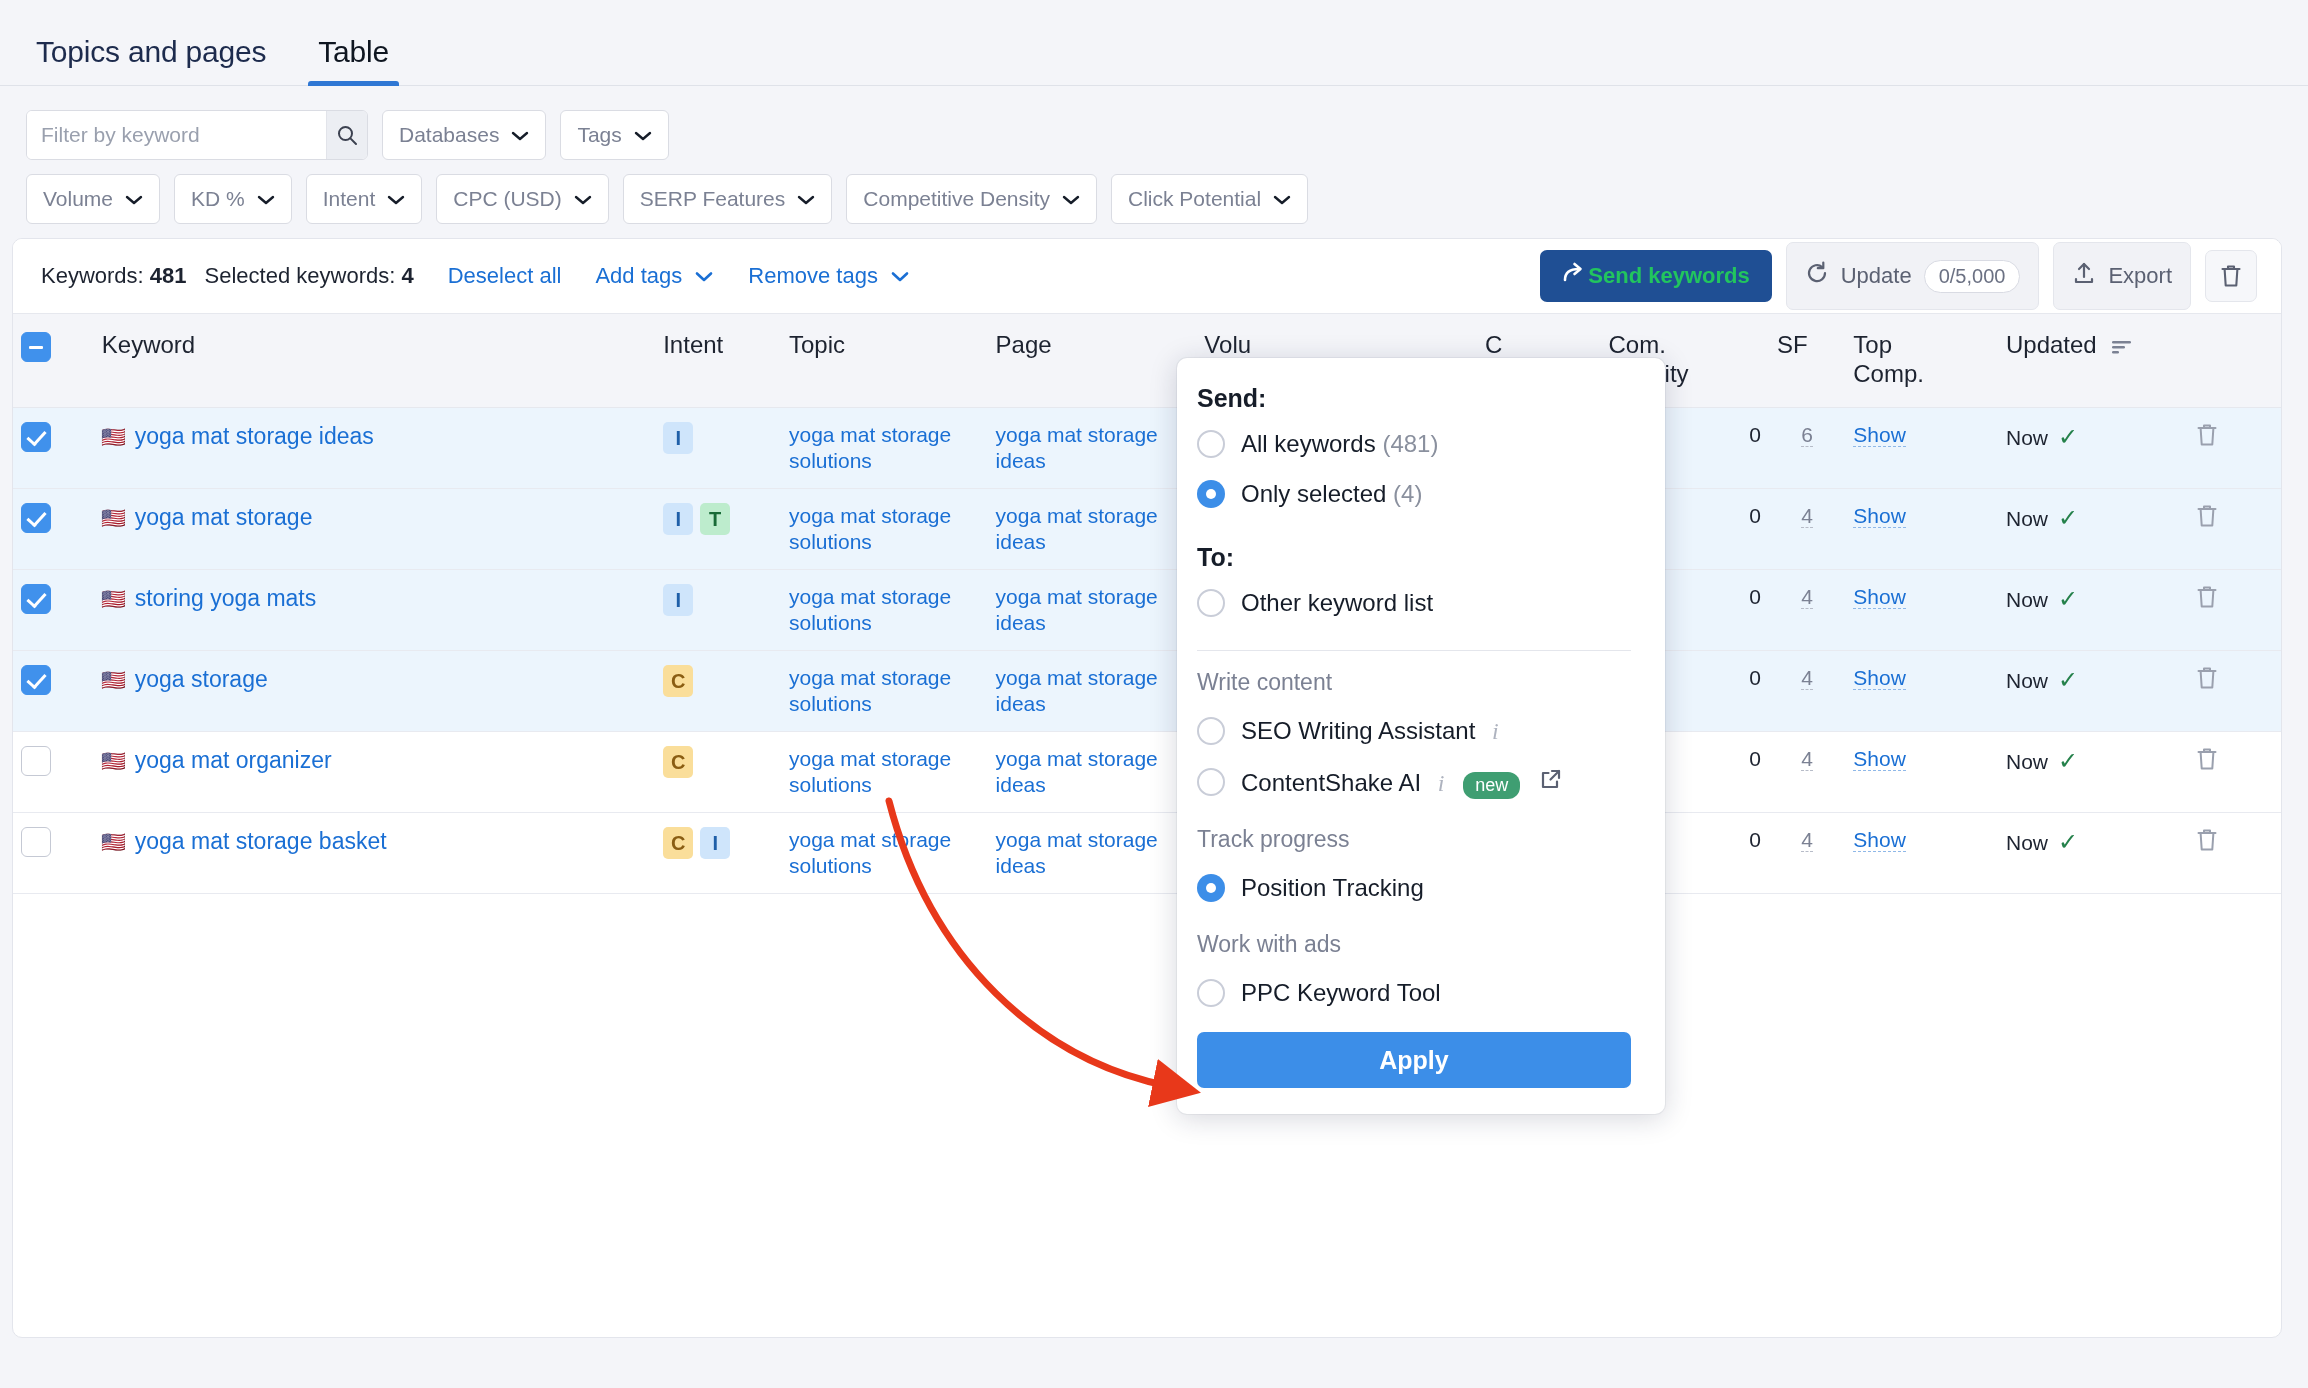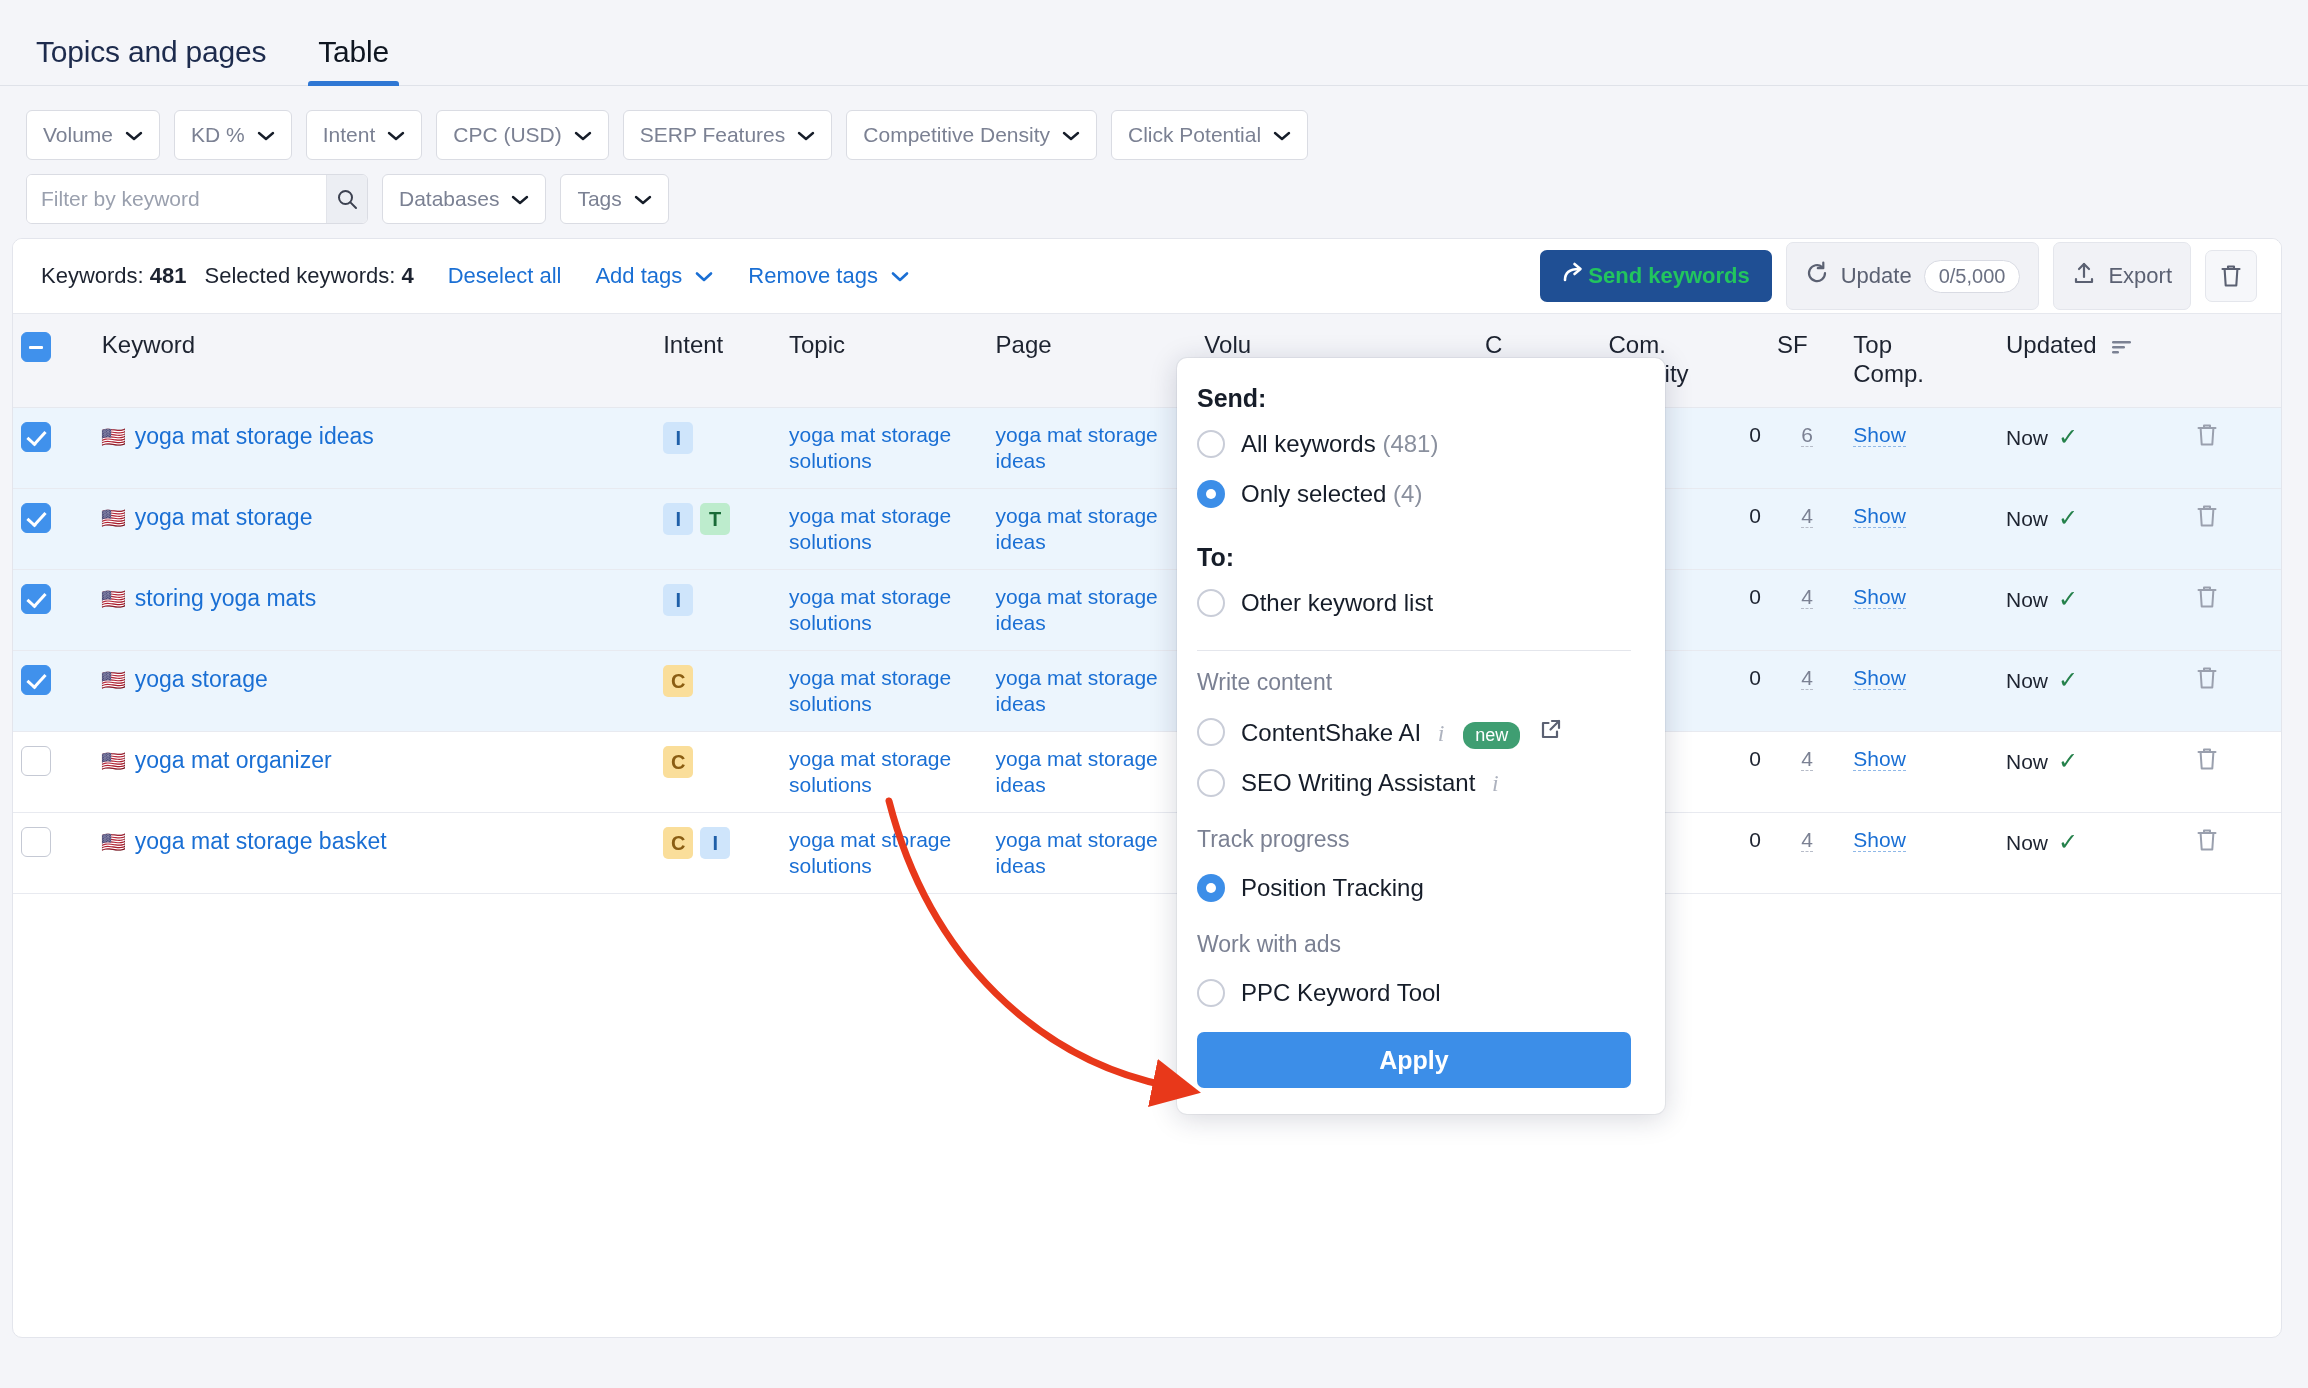--- a/index.html
+++ b/index.html
@@ -361,64 +361,20 @@
 </head>
 <body>
 
 <div class="tabbar">
   <div class="tab">Topics and pages</div>
   <div class="tab active">Table</div>
 </div>
 
 <div class="filters">
   <div class="filter-row">
-    <div class="pill">
-      <span>Volume</span>
-      <span class="chev"><svg width="18" height="12" viewBox="0 0 18 12">
-            <path d="M2 3 L9 9 L16 3" stroke="#161d29" stroke-width="2.4" fill="none" stroke-linecap="round" stroke-linejoin="round"></path>
-          </svg></span>
-    </div>
-    <div class="pill">
-      <span>KD %</span>
-      <span class="chev"><svg width="18" height="12" viewBox="0 0 18 12">
-            <path d="M2 3 L9 9 L16 3" stroke="#161d29" stroke-width="2.4" fill="none" stroke-linecap="round" stroke-linejoin="round"></path>
-          </svg></span>
-    </div>
-    <div class="pill">
-      <span>Intent</span>
-      <span class="chev"><svg width="18" height="12" viewBox="0 0 18 12">
-            <path d="M2 3 L9 9 L16 3" stroke="#161d29" stroke-width="2.4" fill="none" stroke-linecap="round" stroke-linejoin="round"></path>
-          </svg></span>
-    </div>
-    <div class="pill">
-      <span>CPC (USD)</span>
-      <span class="chev"><svg width="18" height="12" viewBox="0 0 18 12">
-            <path d="M2 3 L9 9 L16 3" stroke="#161d29" stroke-width="2.4" fill="none" stroke-linecap="round" stroke-linejoin="round"></path>
-          </svg></span>
-    </div>
-    <div class="pill">
-      <span>SERP Features</span>
-      <span class="chev"><svg width="18" height="12" viewBox="0 0 18 12">
-            <path d="M2 3 L9 9 L16 3" stroke="#161d29" stroke-width="2.4" fill="none" stroke-linecap="round" stroke-linejoin="round"></path>
-          </svg></span>
-    </div>
-    <div class="pill">
-      <span>Competitive Density</span>
-      <span class="chev"><svg width="18" height="12" viewBox="0 0 18 12">
-            <path d="M2 3 L9 9 L16 3" stroke="#161d29" stroke-width="2.4" fill="none" stroke-linecap="round" stroke-linejoin="round"></path>
-          </svg></span>
-    </div>
-    <div class="pill">
-      <span>Click Potential</span>
-      <span class="chev"><svg width="18" height="12" viewBox="0 0 18 12">
-            <path d="M2 3 L9 9 L16 3" stroke="#161d29" stroke-width="2.4" fill="none" stroke-linecap="round" stroke-linejoin="round"></path>
-          </svg></span>
-    </div>
-  </div>
-  <div class="filter-row">
     <div class="search-wrap">
       <input type="text" placeholder="Filter by keyword" style="">
       <div class="search-btn">
         <svg width="24" height="24" viewBox="0 0 24 24" fill="none">
           <circle cx="10.5" cy="10.5" r="6.5" stroke="#3c4150" stroke-width="2"></circle>
           <line x1="15.4" y1="15.4" x2="21" y2="21" stroke="#3c4150" stroke-width="2" stroke-linecap="round"></line>
         </svg>
       </div>
     </div>
     <div class="pill">
@@ -429,20 +385,64 @@
           </svg>
       </span>
     </div>
     <div class="pill">
       <span>Tags</span>
       <span class="chev">
         <svg width="18" height="12" viewBox="0 0 18 12">
             <path d="M2 3 L9 9 L16 3" stroke="#161d29" stroke-width="2.4" fill="none" stroke-linecap="round" stroke-linejoin="round"></path>
           </svg>
       </span>
+    </div>
+  </div>
+  <div class="filter-row">
+    <div class="pill">
+      <span>Volume</span>
+      <span class="chev"><svg width="18" height="12" viewBox="0 0 18 12">
+            <path d="M2 3 L9 9 L16 3" stroke="#161d29" stroke-width="2.4" fill="none" stroke-linecap="round" stroke-linejoin="round"></path>
+          </svg></span>
+    </div>
+    <div class="pill">
+      <span>KD %</span>
+      <span class="chev"><svg width="18" height="12" viewBox="0 0 18 12">
+            <path d="M2 3 L9 9 L16 3" stroke="#161d29" stroke-width="2.4" fill="none" stroke-linecap="round" stroke-linejoin="round"></path>
+          </svg></span>
+    </div>
+    <div class="pill">
+      <span>Intent</span>
+      <span class="chev"><svg width="18" height="12" viewBox="0 0 18 12">
+            <path d="M2 3 L9 9 L16 3" stroke="#161d29" stroke-width="2.4" fill="none" stroke-linecap="round" stroke-linejoin="round"></path>
+          </svg></span>
+    </div>
+    <div class="pill">
+      <span>CPC (USD)</span>
+      <span class="chev"><svg width="18" height="12" viewBox="0 0 18 12">
+            <path d="M2 3 L9 9 L16 3" stroke="#161d29" stroke-width="2.4" fill="none" stroke-linecap="round" stroke-linejoin="round"></path>
+          </svg></span>
+    </div>
+    <div class="pill">
+      <span>SERP Features</span>
+      <span class="chev"><svg width="18" height="12" viewBox="0 0 18 12">
+            <path d="M2 3 L9 9 L16 3" stroke="#161d29" stroke-width="2.4" fill="none" stroke-linecap="round" stroke-linejoin="round"></path>
+          </svg></span>
+    </div>
+    <div class="pill">
+      <span>Competitive Density</span>
+      <span class="chev"><svg width="18" height="12" viewBox="0 0 18 12">
+            <path d="M2 3 L9 9 L16 3" stroke="#161d29" stroke-width="2.4" fill="none" stroke-linecap="round" stroke-linejoin="round"></path>
+          </svg></span>
+    </div>
+    <div class="pill">
+      <span>Click Potential</span>
+      <span class="chev"><svg width="18" height="12" viewBox="0 0 18 12">
+            <path d="M2 3 L9 9 L16 3" stroke="#161d29" stroke-width="2.4" fill="none" stroke-linecap="round" stroke-linejoin="round"></path>
+          </svg></span>
     </div>
   </div>
 </div>
 
 <div class="card">
 
   <div class="card-toolbar">
     <span class="kw-count">
       <span>Keywords:</span>
       <b>481</b>
@@ -728,39 +728,39 @@
     <span class="radio"></span>
     <span class="txt">Other keyword list</span>
   </div>
 
   <div class="divider"></div>
 
   <div class="sect-label">Write content</div>
   <div class="opt">
     <span class="radio"></span>
     <span class="txt">
+      <span>SEO Writing Assistant</span>
+      <span class="info-i">i</span>
+    </span>
+  </div>
+  <div class="opt">
+    <span class="radio"></span>
+    <span class="txt">
       <span>ContentShake AI</span>
       <span class="info-i">i</span>
       <span class="badge-new">new</span>
       <span class="ext-icon">
         <svg width="24" height="24" viewBox="0 0 24 24" fill="none">
             <path d="M13 4 L20 4 L20 11" stroke="#5b6172" stroke-width="2.2" fill="none" stroke-linecap="round" stroke-linejoin="round"></path>
             <path d="M20 4 L11.5 12.5" stroke="#5b6172" stroke-width="2.2" stroke-linecap="round"></path>
             <path d="M18 14.5 L18 20 L4 20 L4 6 L9.5 6" stroke="#5b6172" stroke-width="2.2" fill="none" stroke-linecap="round" stroke-linejoin="round"></path>
           </svg>
       </span>
     </span>
   </div>
-  <div class="opt">
-    <span class="radio"></span>
-    <span class="txt">
-      <span>SEO Writing Assistant</span>
-      <span class="info-i">i</span>
-    </span>
-  </div>
 
   <div class="sect-label">Track progress</div>
   <div class="opt">
     <span class="radio on"></span>
     <span class="txt">Position Tracking</span>
   </div>
 
   <div class="sect-label">Work with ads</div>
   <div class="opt">
     <span class="radio"></span>

